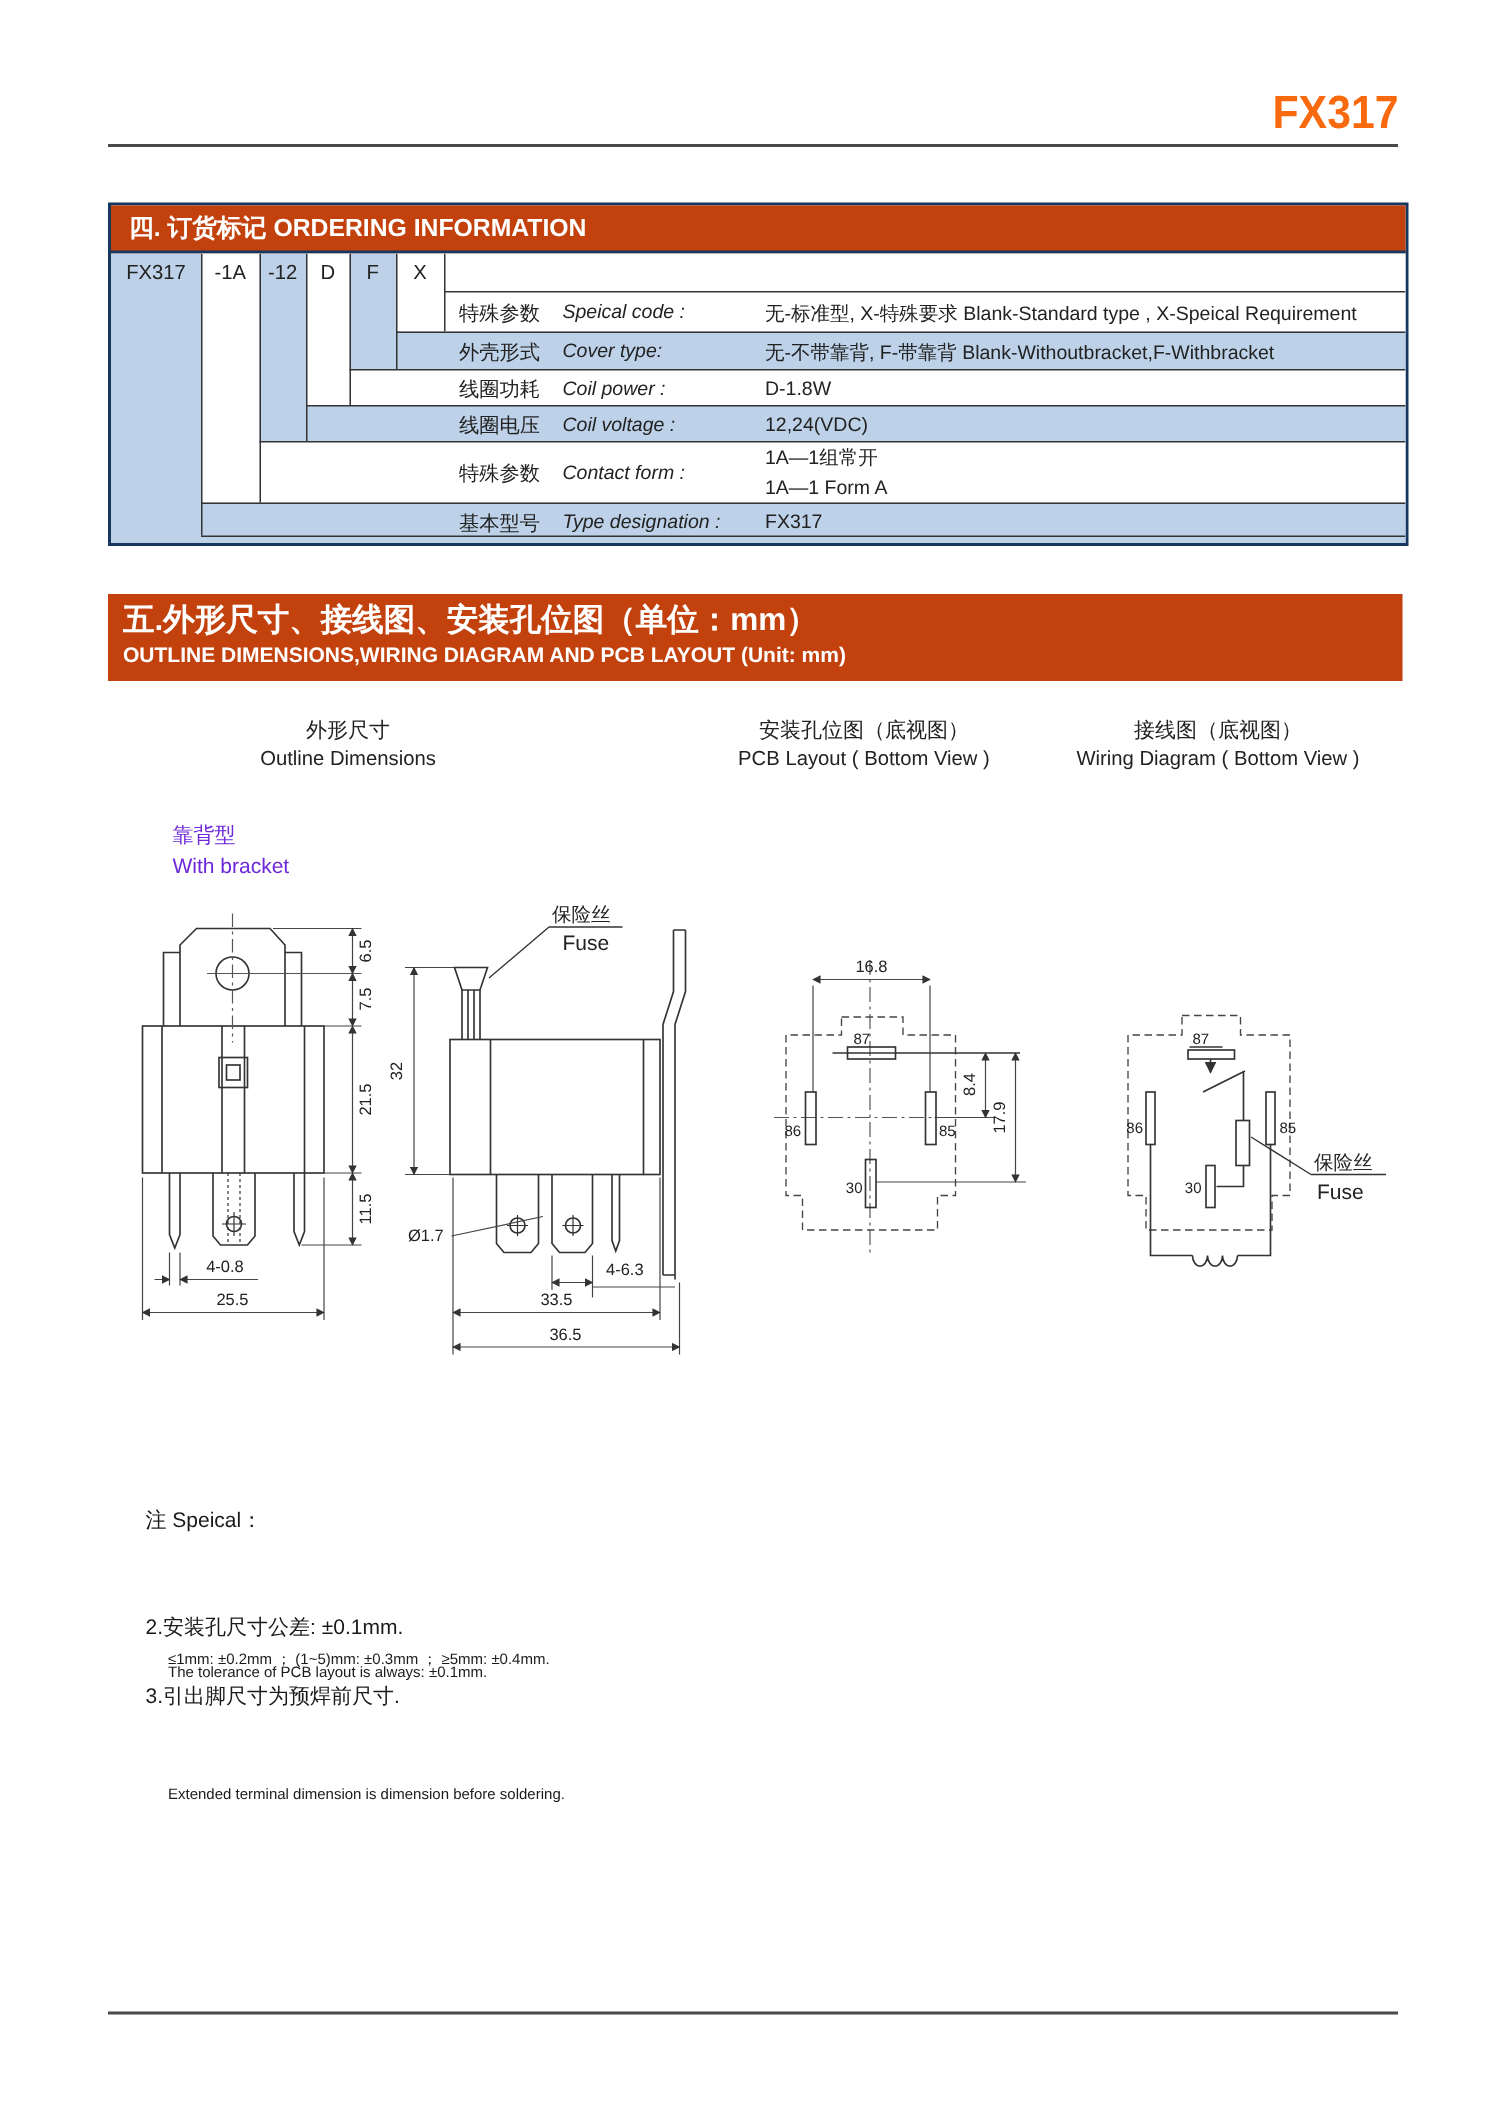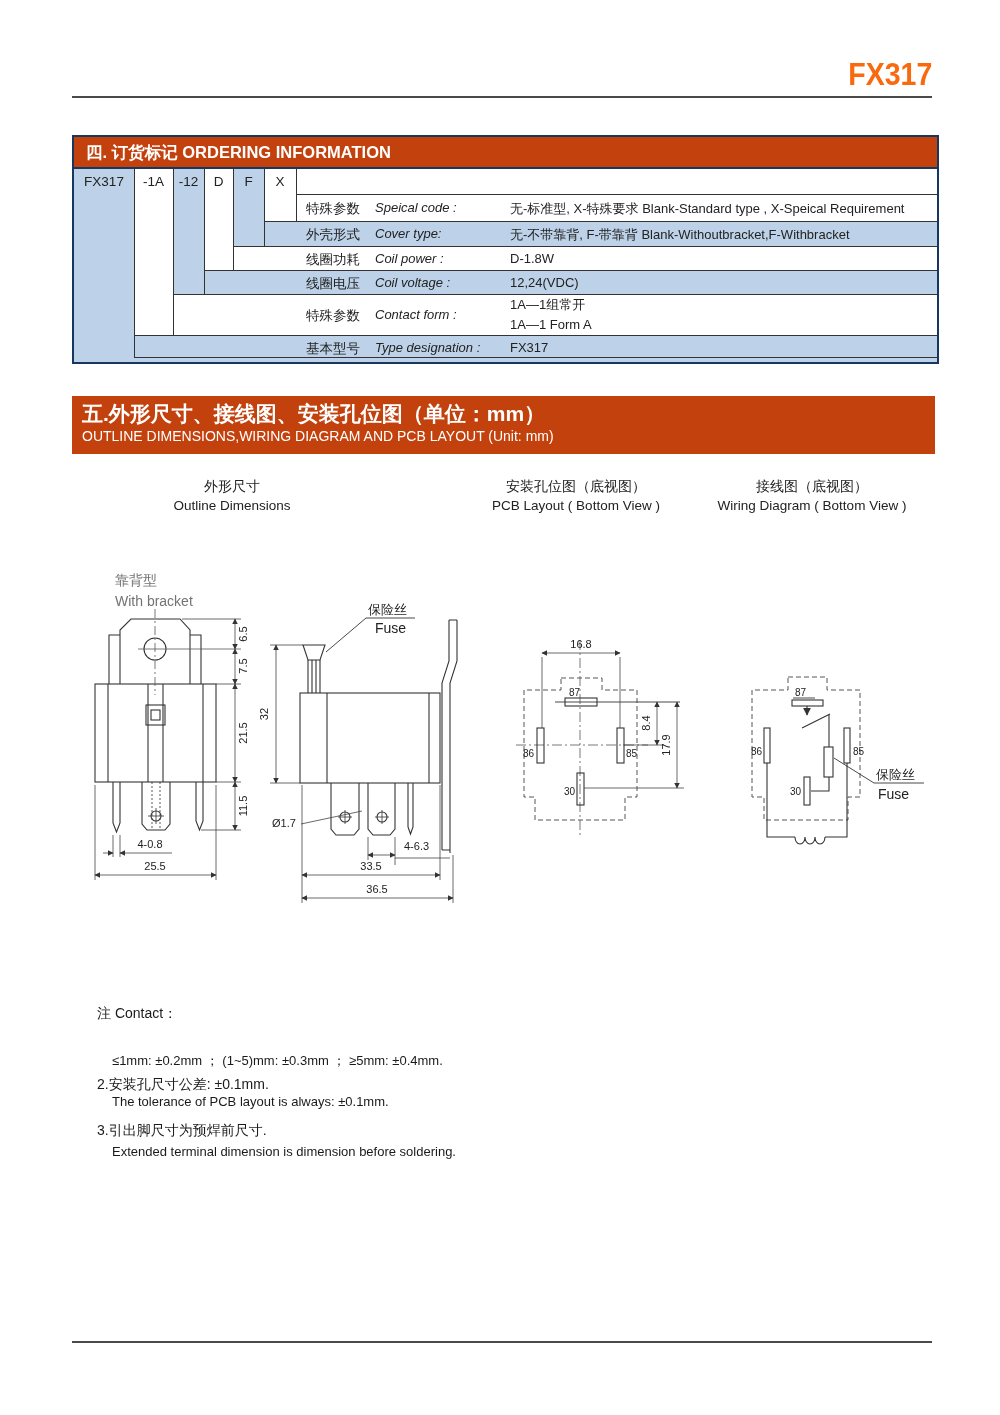--- a/index.html
+++ b/index.html
@@ -24,36 +24,36 @@
         font-size:13.5px;color:#222;}
   .ot-row{position:absolute;font-size:13px;color:#222;white-space:nowrap;}
   .lcn{position:absolute;left:232px;font-size:13.5px;}
   .len{position:absolute;left:301px;font-style:italic;}
   .val{position:absolute;left:436px;}
 
   
   .sec5{position:absolute;left:72px;top:396px;width:863px;height:58px;box-sizing:border-box;
         padding:6px 0 0 10px;}
   .sec5 .l1{font-size:21px;font-weight:bold;line-height:24px;}
-  .sec5 .l2{font-size:14px;font-weight:normal;line-height:20px;}
+  .sec5 .l2{font-size:14px;font-weight:bold;line-height:20px;}
 
   .colhead{position:absolute;text-align:center;color:#222;}
   .colhead .cn{font-size:14px;line-height:20px;}
   .colhead .en{font-size:13.5px;line-height:20px;}
-  .variant{position:absolute;left:115px;top:570px;font-size:14px;line-height:21px;color:#737373;}
+  .variant{position:absolute;left:115px;top:546px;font-size:14px;line-height:21px;color:#6d28d9;}
 
   .drawing{position:absolute;left:72px;top:595px;}
   svg text{font-family:"Liberation Sans","DejaVu Sans",sans-serif;fill:#222;}
   .dimtxt{font-size:11px;}
   .pintxt{font-size:10px;}
   .cntxt{font-size:13px;}
 
   
   .remark{position:absolute;left:0;top:0;font-size:14px;color:#1a1a1a;white-space:nowrap;}
-  .remark.sub{font-size:13px;}
+  .remark.sub{font-size:10px;margin-top:47px;}
 
   .footer-rule{top:1341px;}
   .top-rule{top:96px;}
 </style>
 </head>
 <body>
 
 <div class="page">
 
   <div class="logo">FX317</div>
@@ -302,21 +302,21 @@
           <text class="pintxt" x="690" y="160" text-anchor="end">86</text>
           <text class="pintxt" x="781" y="160">85</text>
           <text class="pintxt" x="729" y="200" text-anchor="end">30</text>
           <text class="cntxt" x="804" y="184">保险丝</text>
           <text x="806" y="204" font-size="14">Fuse</text>
         </g>
       </g>
     </g>
   </svg>
 
-  <div class="remark" style="left:97px;top:1005px">注  Contact：</div>
+  <div class="remark" style="left:97px;top:1005px">注  Speical：</div>
   <div class="remark sub" style="left:112px;top:1052px">≤1mm: ±0.2mm ；  (1~5)mm: ±0.3mm ；  ≥5mm: ±0.4mm.</div>
   <div class="remark" style="left:97px;top:1076px">2.安装孔尺寸公差: ±0.1mm.</div>
-  <div class="remark sub" style="left:112px;top:1094px">The tolerance  of PCB layout is always: ±0.1mm.</div>
+  <div class="remark sub" style="left:112px;top:1063px">The tolerance  of PCB layout is always: ±0.1mm.</div>
   <div class="remark" style="left:97px;top:1122px">3.引出脚尺寸为预焊前尺寸.</div>
   <div class="remark sub" style="left:112px;top:1144px">Extended terminal dimension is dimension before soldering.</div>
 
   <div class="rule footer-rule"></div>
 </div>
 
 </body></html>

